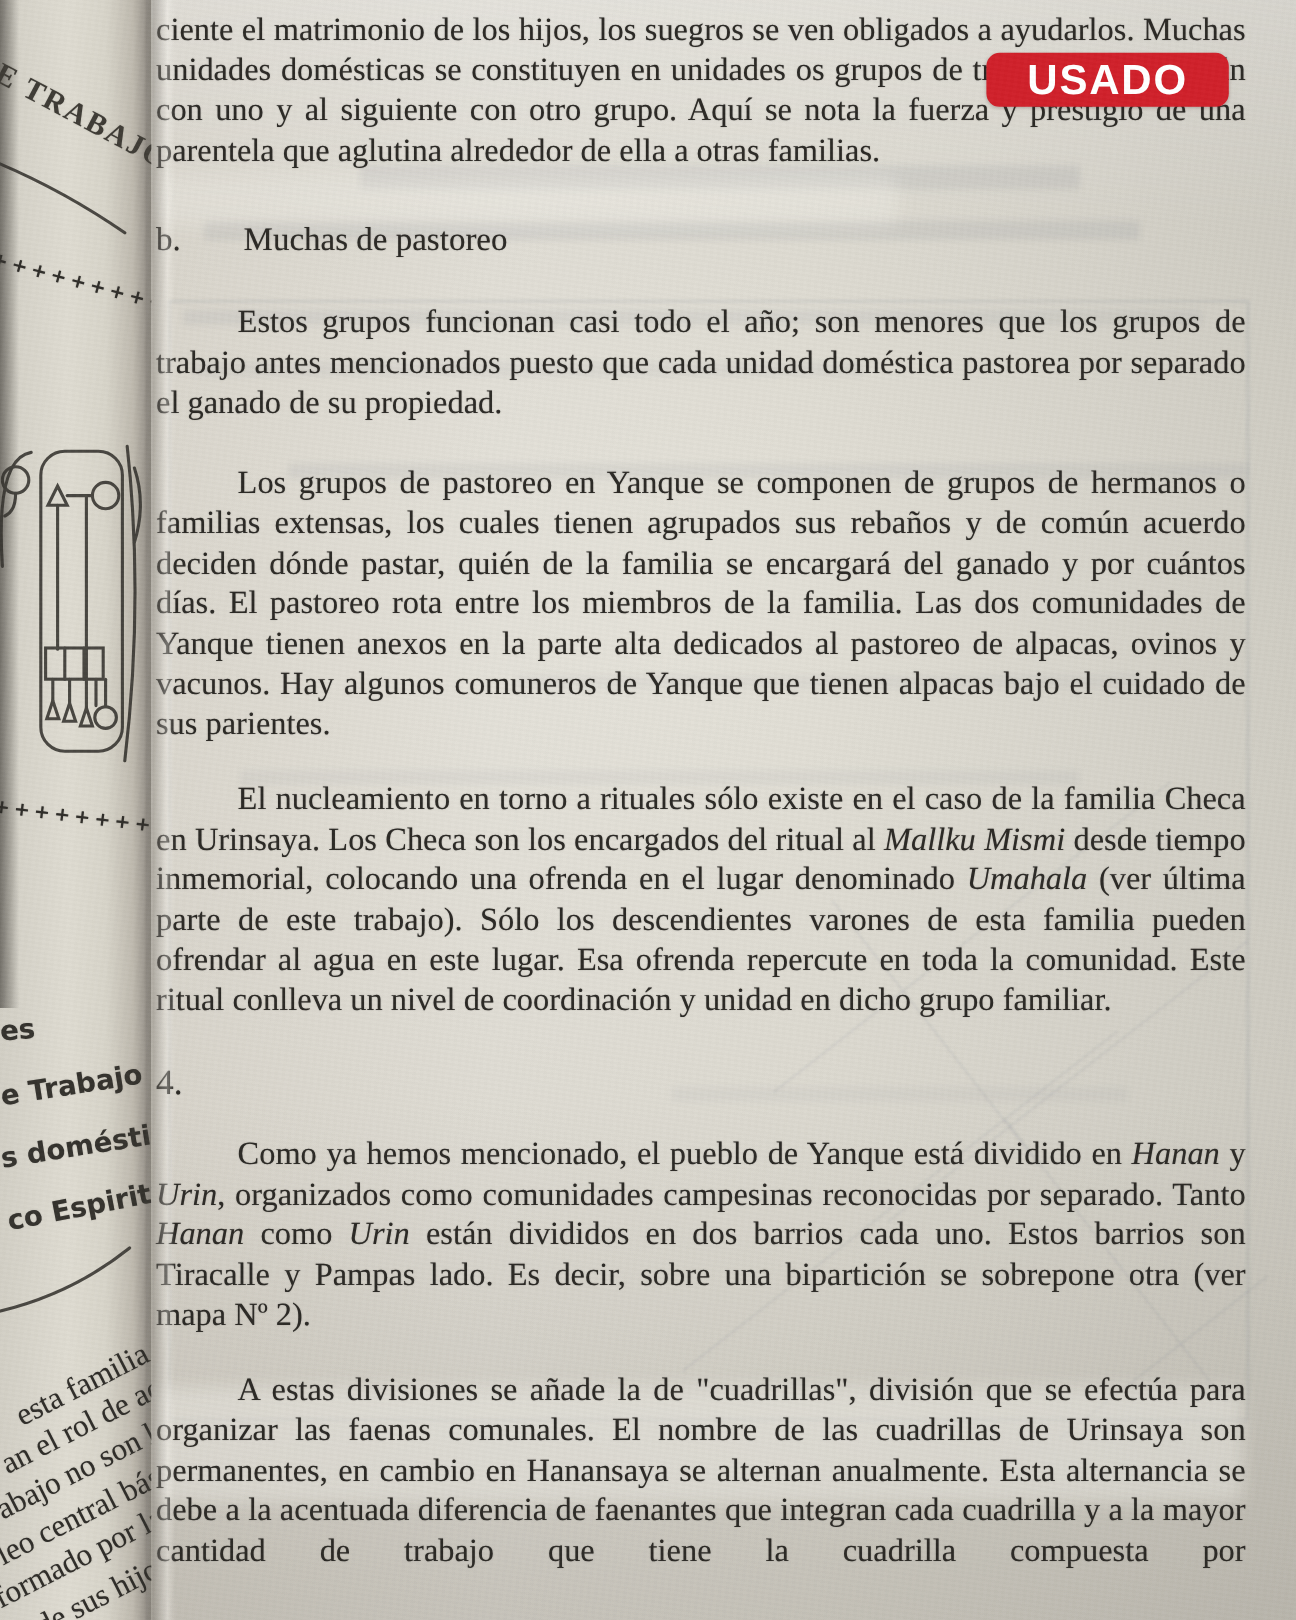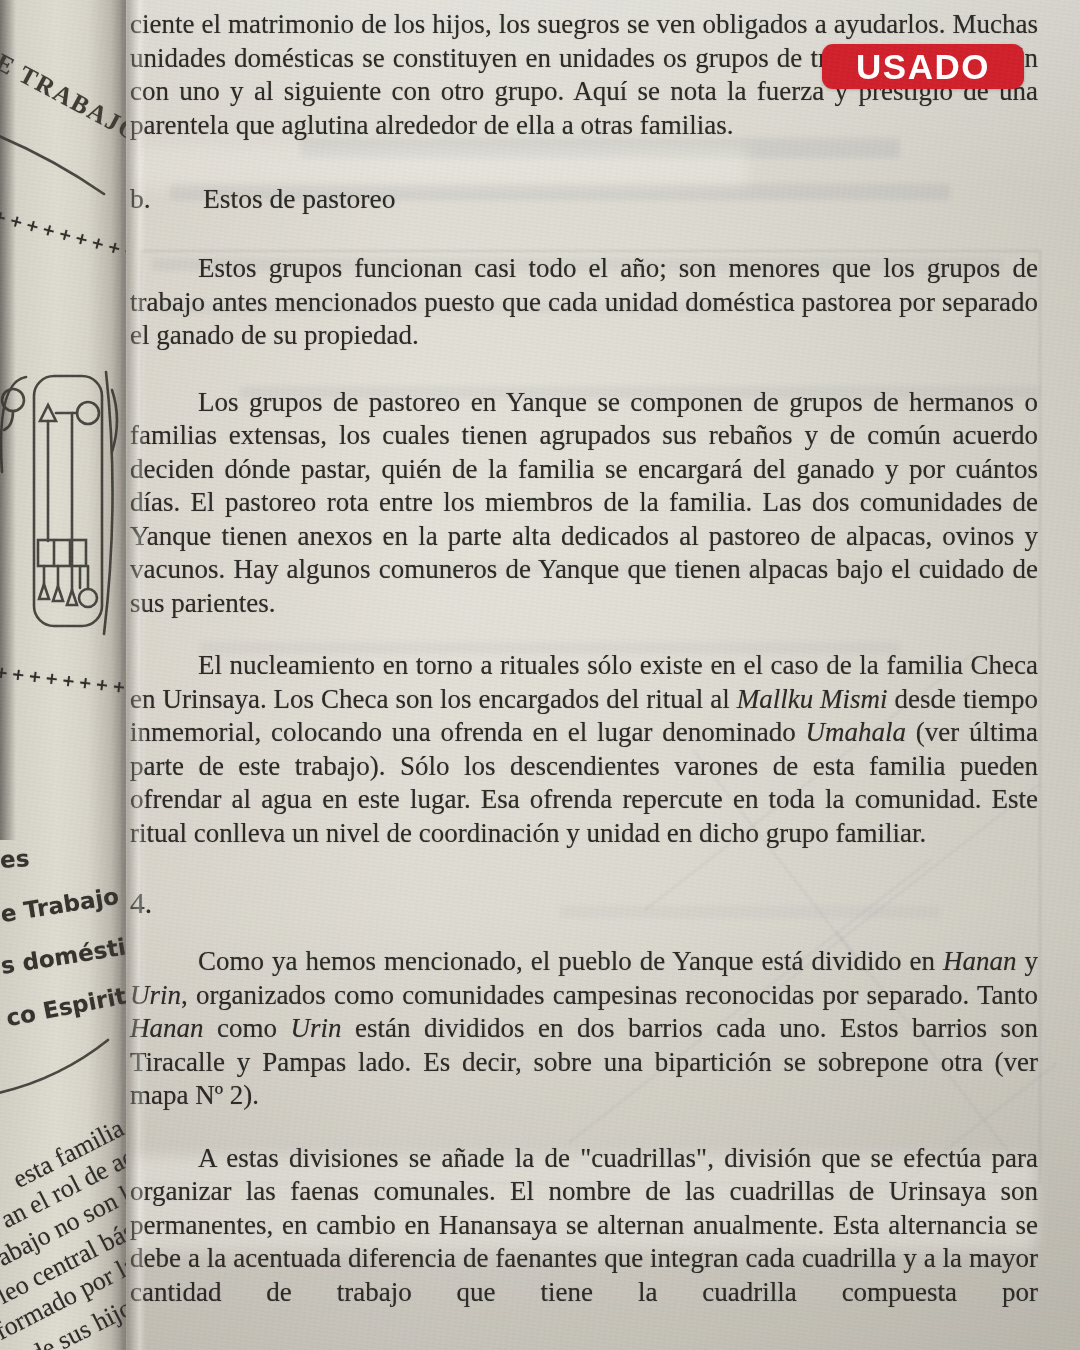--- a/index.html
+++ b/index.html
@@ -111,21 +111,21 @@
     <div class="mapline" style="left:860px;top:1130px;width:220px;transform:rotate(-38deg);"></div>
     <div class="light-band" style="left:128px;top:1156px;width:908px;height:96px;"></div>
     <div class="light-band" style="left:128px;top:146px;width:620px;height:42px;opacity:.7;"></div>
   </div>
 
   <main class="text-col">
     <p class="para p1"><span>ciente el matrimonio de los hijos, los suegros se ven obligados a ayudarlos. Muchas unidades domésticas se constituyen en unidades  os grupos de trabajo, un año están con uno y al siguiente con otro grupo. Aquí se nota la fuerza y prestigio de una parentela que aglutina alrededor de ella a otras familias.</span></p>
 
     <div class="hblock hb">
       <span class="hnum">b.</span>
-      <span class="htitle">Estos de pastoreo</span>
+      <span class="htitle">Muchas de pastoreo</span>
     </div>
 
     <p class="para indent p2"><span>Estos grupos funcionan casi todo el año; son menores que los grupos de trabajo antes mencionados puesto que cada unidad doméstica pastorea por separado el ganado de su propiedad.</span></p>
     <p class="para indent p3"><span>Los grupos de pastoreo en Yanque se componen de grupos de hermanos o familias extensas, los cuales tienen agrupados sus rebaños y de común acuerdo deciden dónde pastar, quién de la familia se encargará del ganado y por cuántos días. El pastoreo rota entre los miembros de la familia. Las dos comunidades de Yanque tienen anexos en la parte alta dedicados al pastoreo de alpacas, ovinos y vacunos. Hay algunos comuneros de Yanque que tienen alpacas bajo el cuidado de sus parientes.</span></p>
     <p class="para indent p4"><span>El nucleamiento en torno a rituales sólo existe en el caso de la familia Checa en Urinsaya. Los Checa son los encargados del ritual al </span><em>Mallku Mismi</em><span> desde tiempo inmemorial, colocando una ofrenda en el lugar denominado </span><em>Umahala</em><span> (ver última parte de este trabajo). Sólo los descendientes varones de esta familia pueden ofrendar al agua en este lugar. Esa ofrenda repercute en toda la comunidad. Este ritual conlleva un nivel de coordinación y unidad en dicho grupo familiar.</span></p>
 
     <div class="hblock h4b">
       <span class="hnum">4.</span>
     </div>
 

